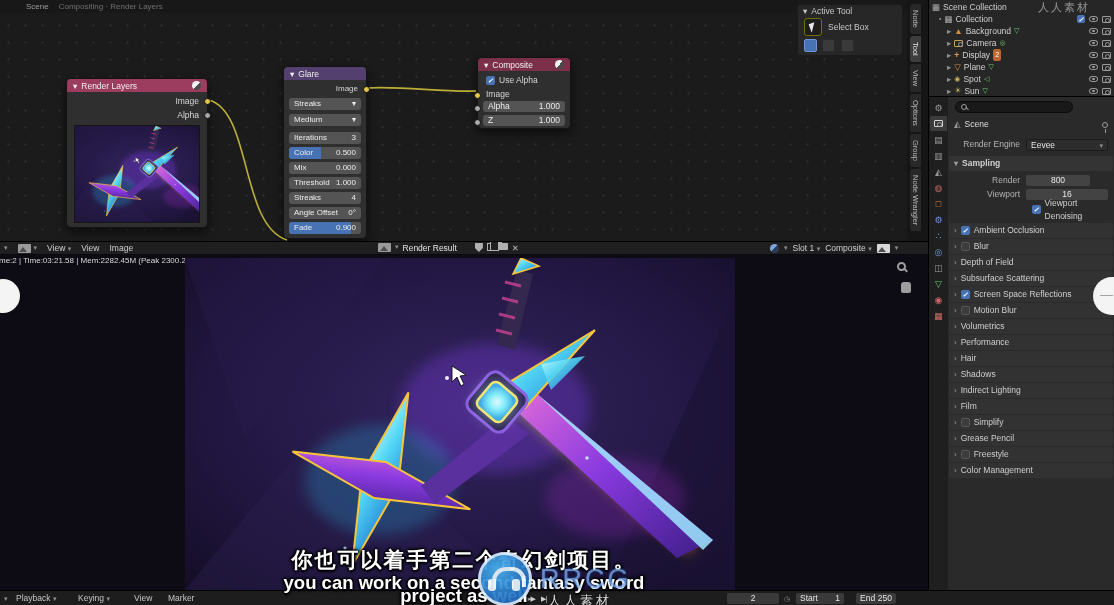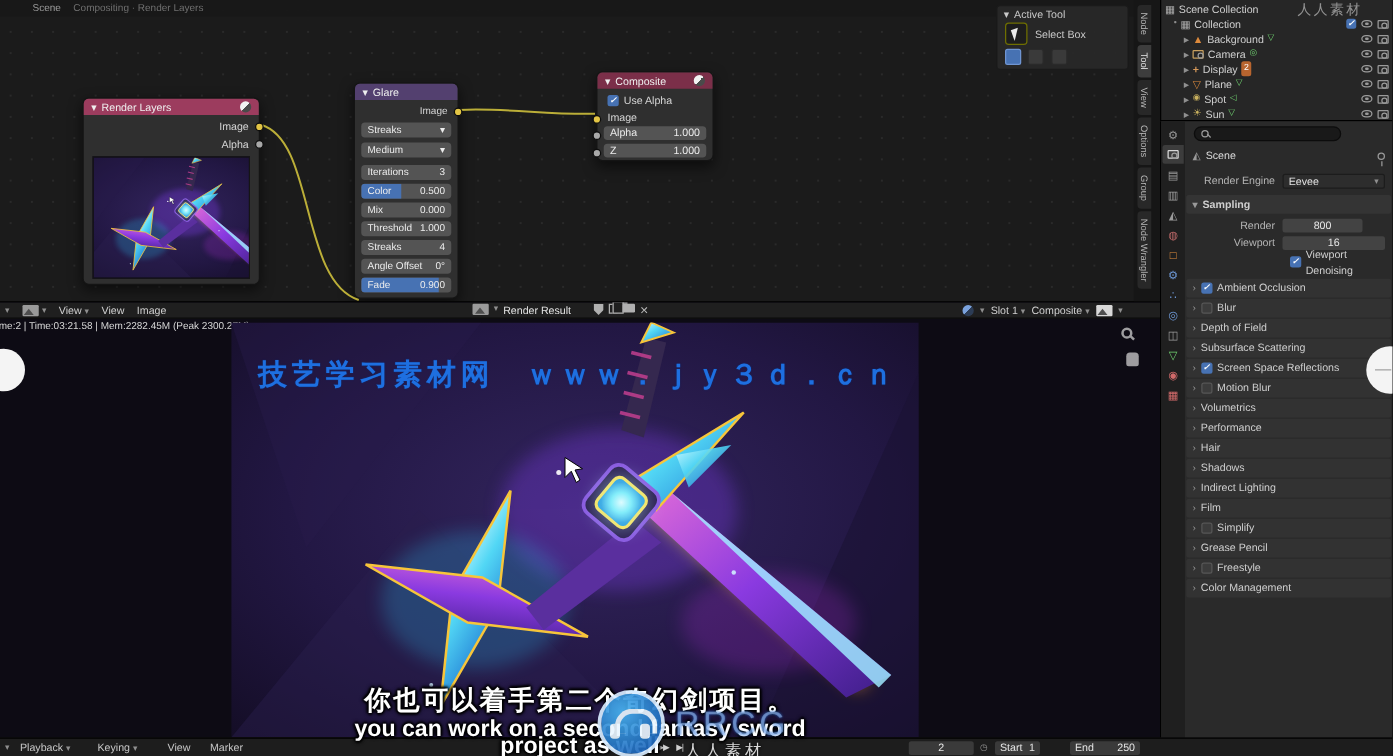--- a/index.html
+++ b/index.html
@@ -616,24 +616,20 @@
         </g>
         <circle cx="312" cy="144" r="22" fill="#bdf6ff" opacity="0.35" filter="url(#fGlow)"></circle>
         <circle cx="262" cy="120" r="2" fill="#fff" opacity="0.9"></circle>
         <circle cx="402" cy="200" r="1.8" fill="#cfeeff" opacity="0.9"></circle>
         <circle cx="160" cy="290" r="1.6" fill="#cfeeff" opacity="0.8"></circle>
         <polygon points="267,108 267,124 272,119 276,128 279,126 275,118 281,117" fill="#fff" stroke="#000" stroke-width="0.8"></polygon>
       </g>
     </svg>
   </div>
 
-  <div id="banner">
-    <span>技艺学习素材网</span>
-      <span>ｗｗｗ．ｊｙ３ｄ．ｃｎ</span>
-  </div>
 
   <span class="giz" style="left:897px;top:20px">
       <i class="i-mag2"></i>
     </span>
   <span class="giz" style="left:901px;top:40px">
       <i class="i-hand"></i>
     </span>
 </div>
 
 <div id="timeline">
@@ -647,25 +643,25 @@
   <span class="tl-item mut" style="left:454px">▾</span>
   <span class="pbtn" style="left:472px">|◀</span>
   <span class="pbtn" style="left:487px">◀◀</span>
   <span class="pbtn" style="left:502px">◀</span>
   <span class="pbtn" style="left:514px;color:#fff">▶</span>
   <span class="pbtn" style="left:526px">▶▶</span>
   <span class="pbtn" style="left:541px">▶|</span>
 
   <span class="tl-field" style="left:727px;width:52px">2</span>
   <span class="tl-item mut" style="left:784px">◷</span>
-  <span class="tl-field" style="left:796px;width:36px;text-align:left;padding:0 4px;display:flex;justify-content:space-between">
+  <span class="tl-field" style="left:796px;width:48px;text-align:left;padding:0 4px;display:flex;justify-content:space-between">
     <span>Start</span>
       <span>1</span>
   </span>
-  <span class="tl-field" style="left:856px;width:56px;text-align:left;padding:0 4px;display:flex;justify-content:space-between">
+  <span class="tl-field" style="left:856px;width:40px;text-align:left;padding:0 4px;display:flex;justify-content:space-between">
     <span>End</span>
       <span>250</span>
   </span>
 </div>
 
 <div class="subtitle" id="sub-cn">你也可以着手第二个奇幻剑项目。</div>
 <div class="subtitle" id="sub-en">you can work on a second fantasy sword</div>
 <div class="subtitle" id="sub-en2">project as well</div>
 
 <div id="rrcg">

